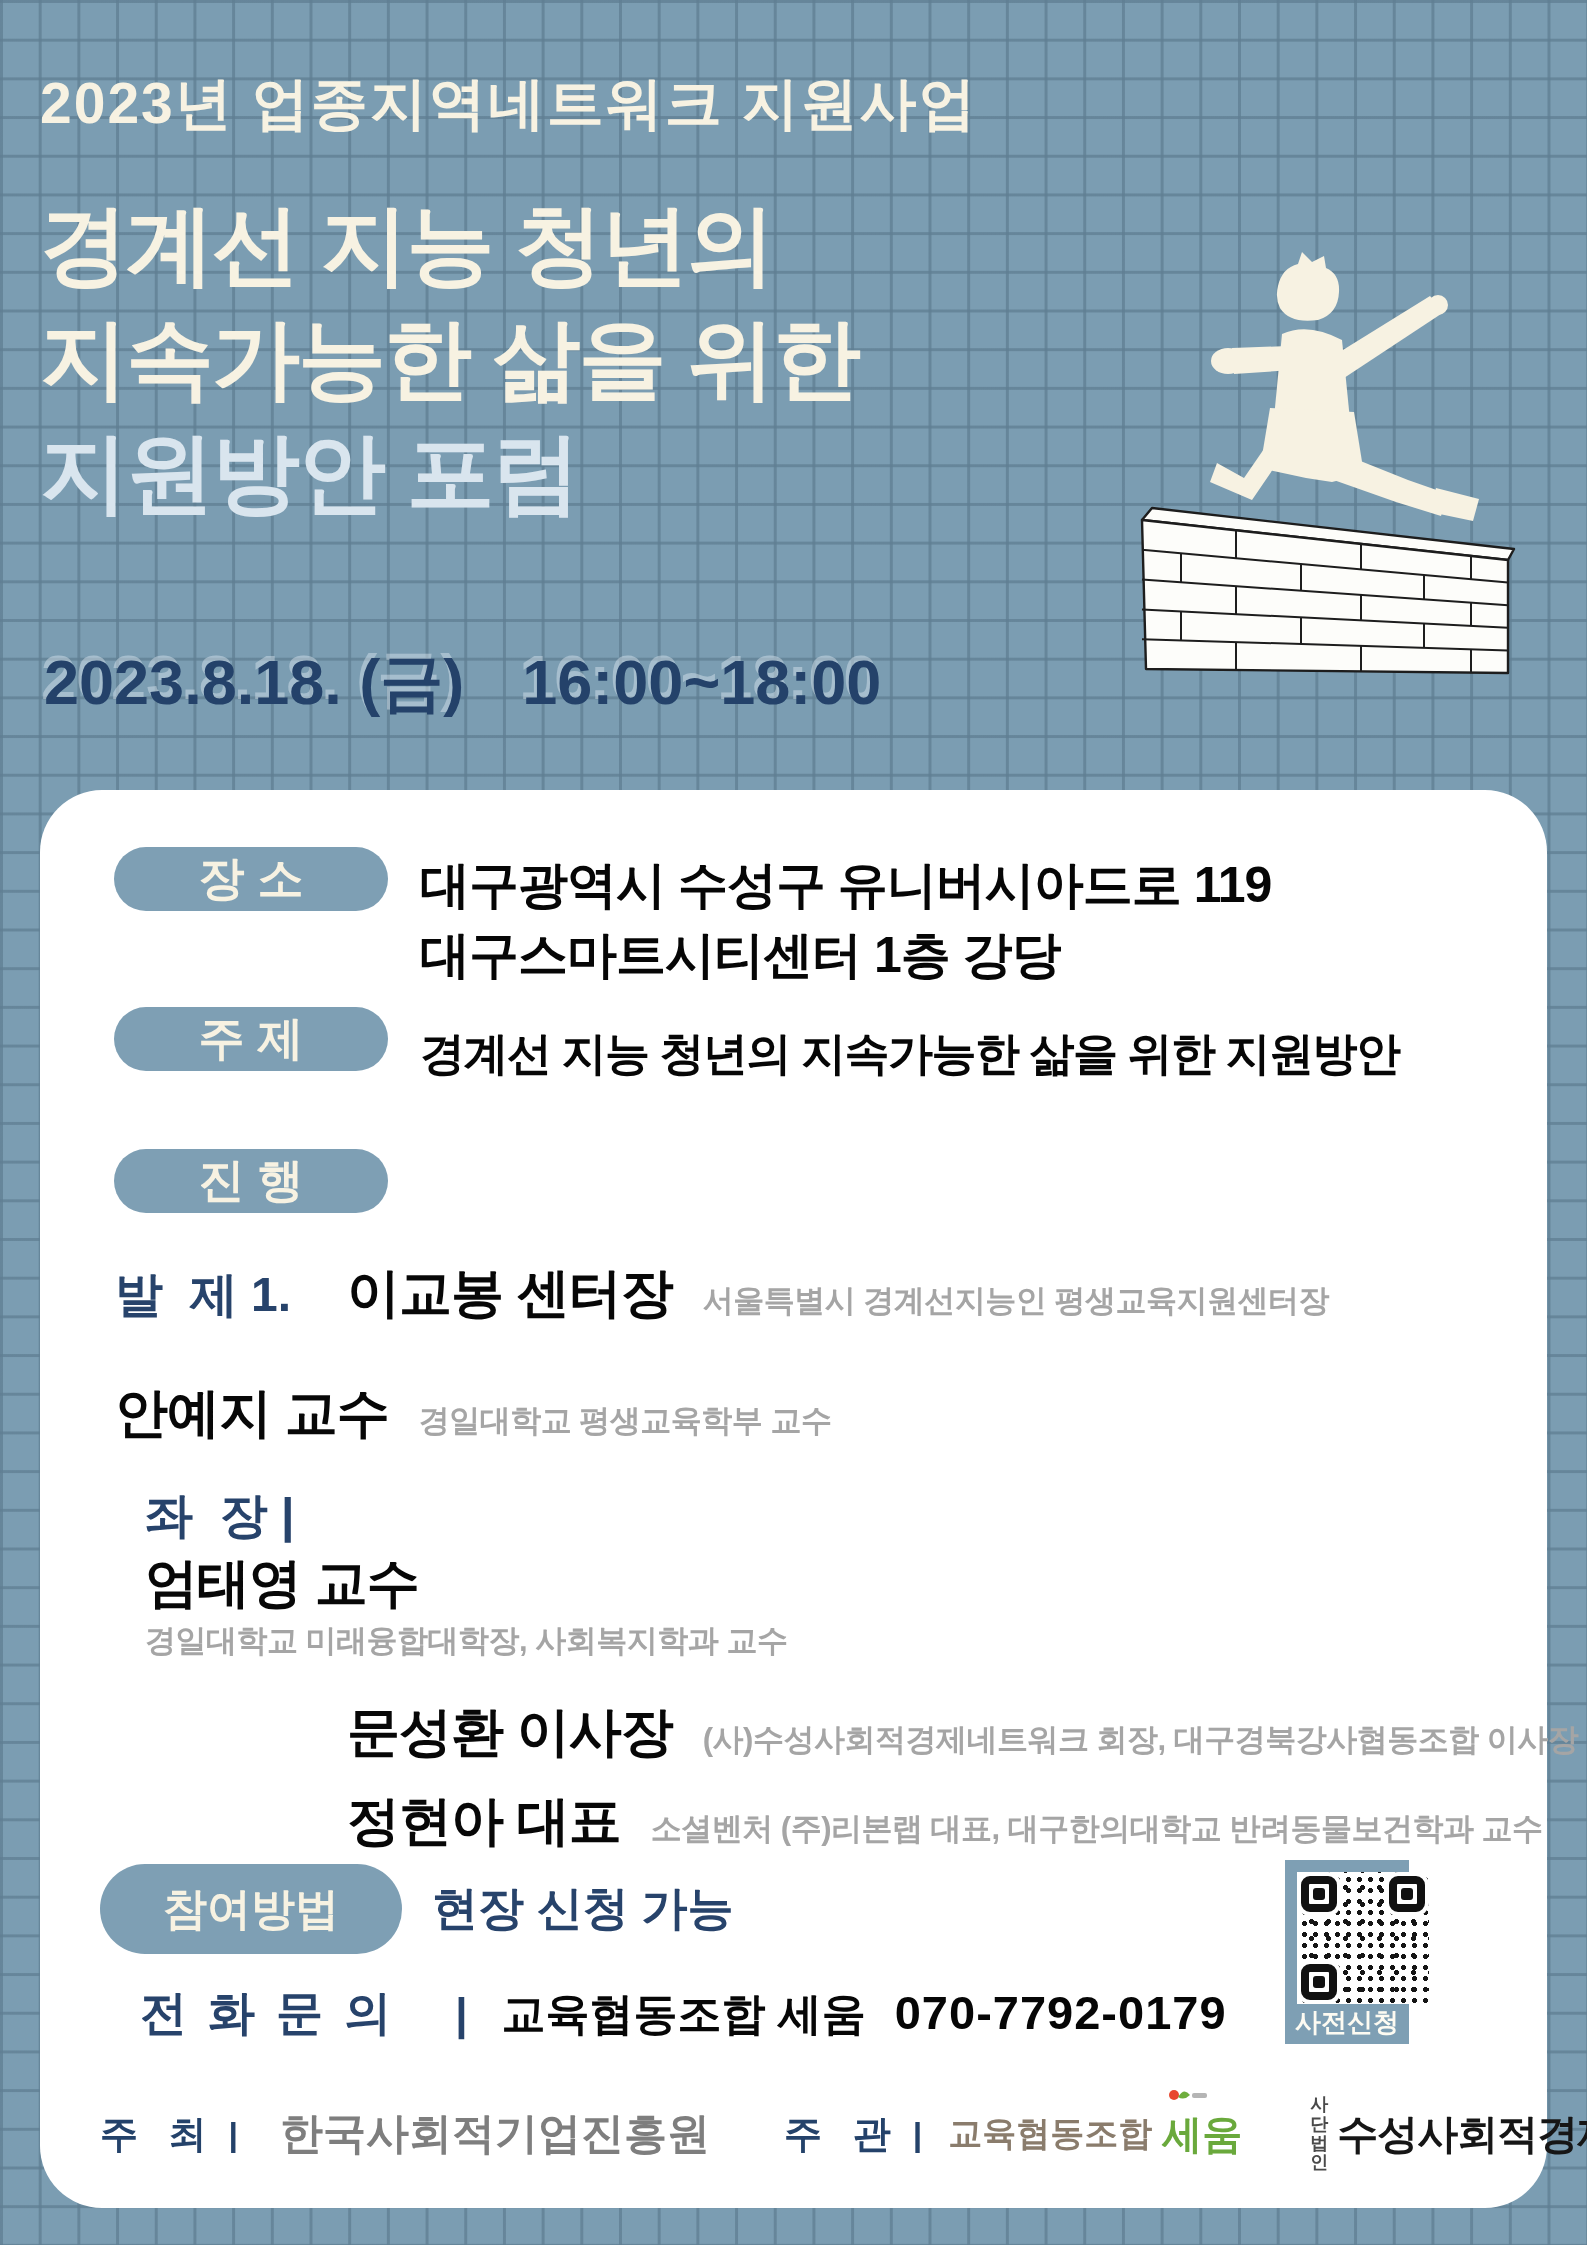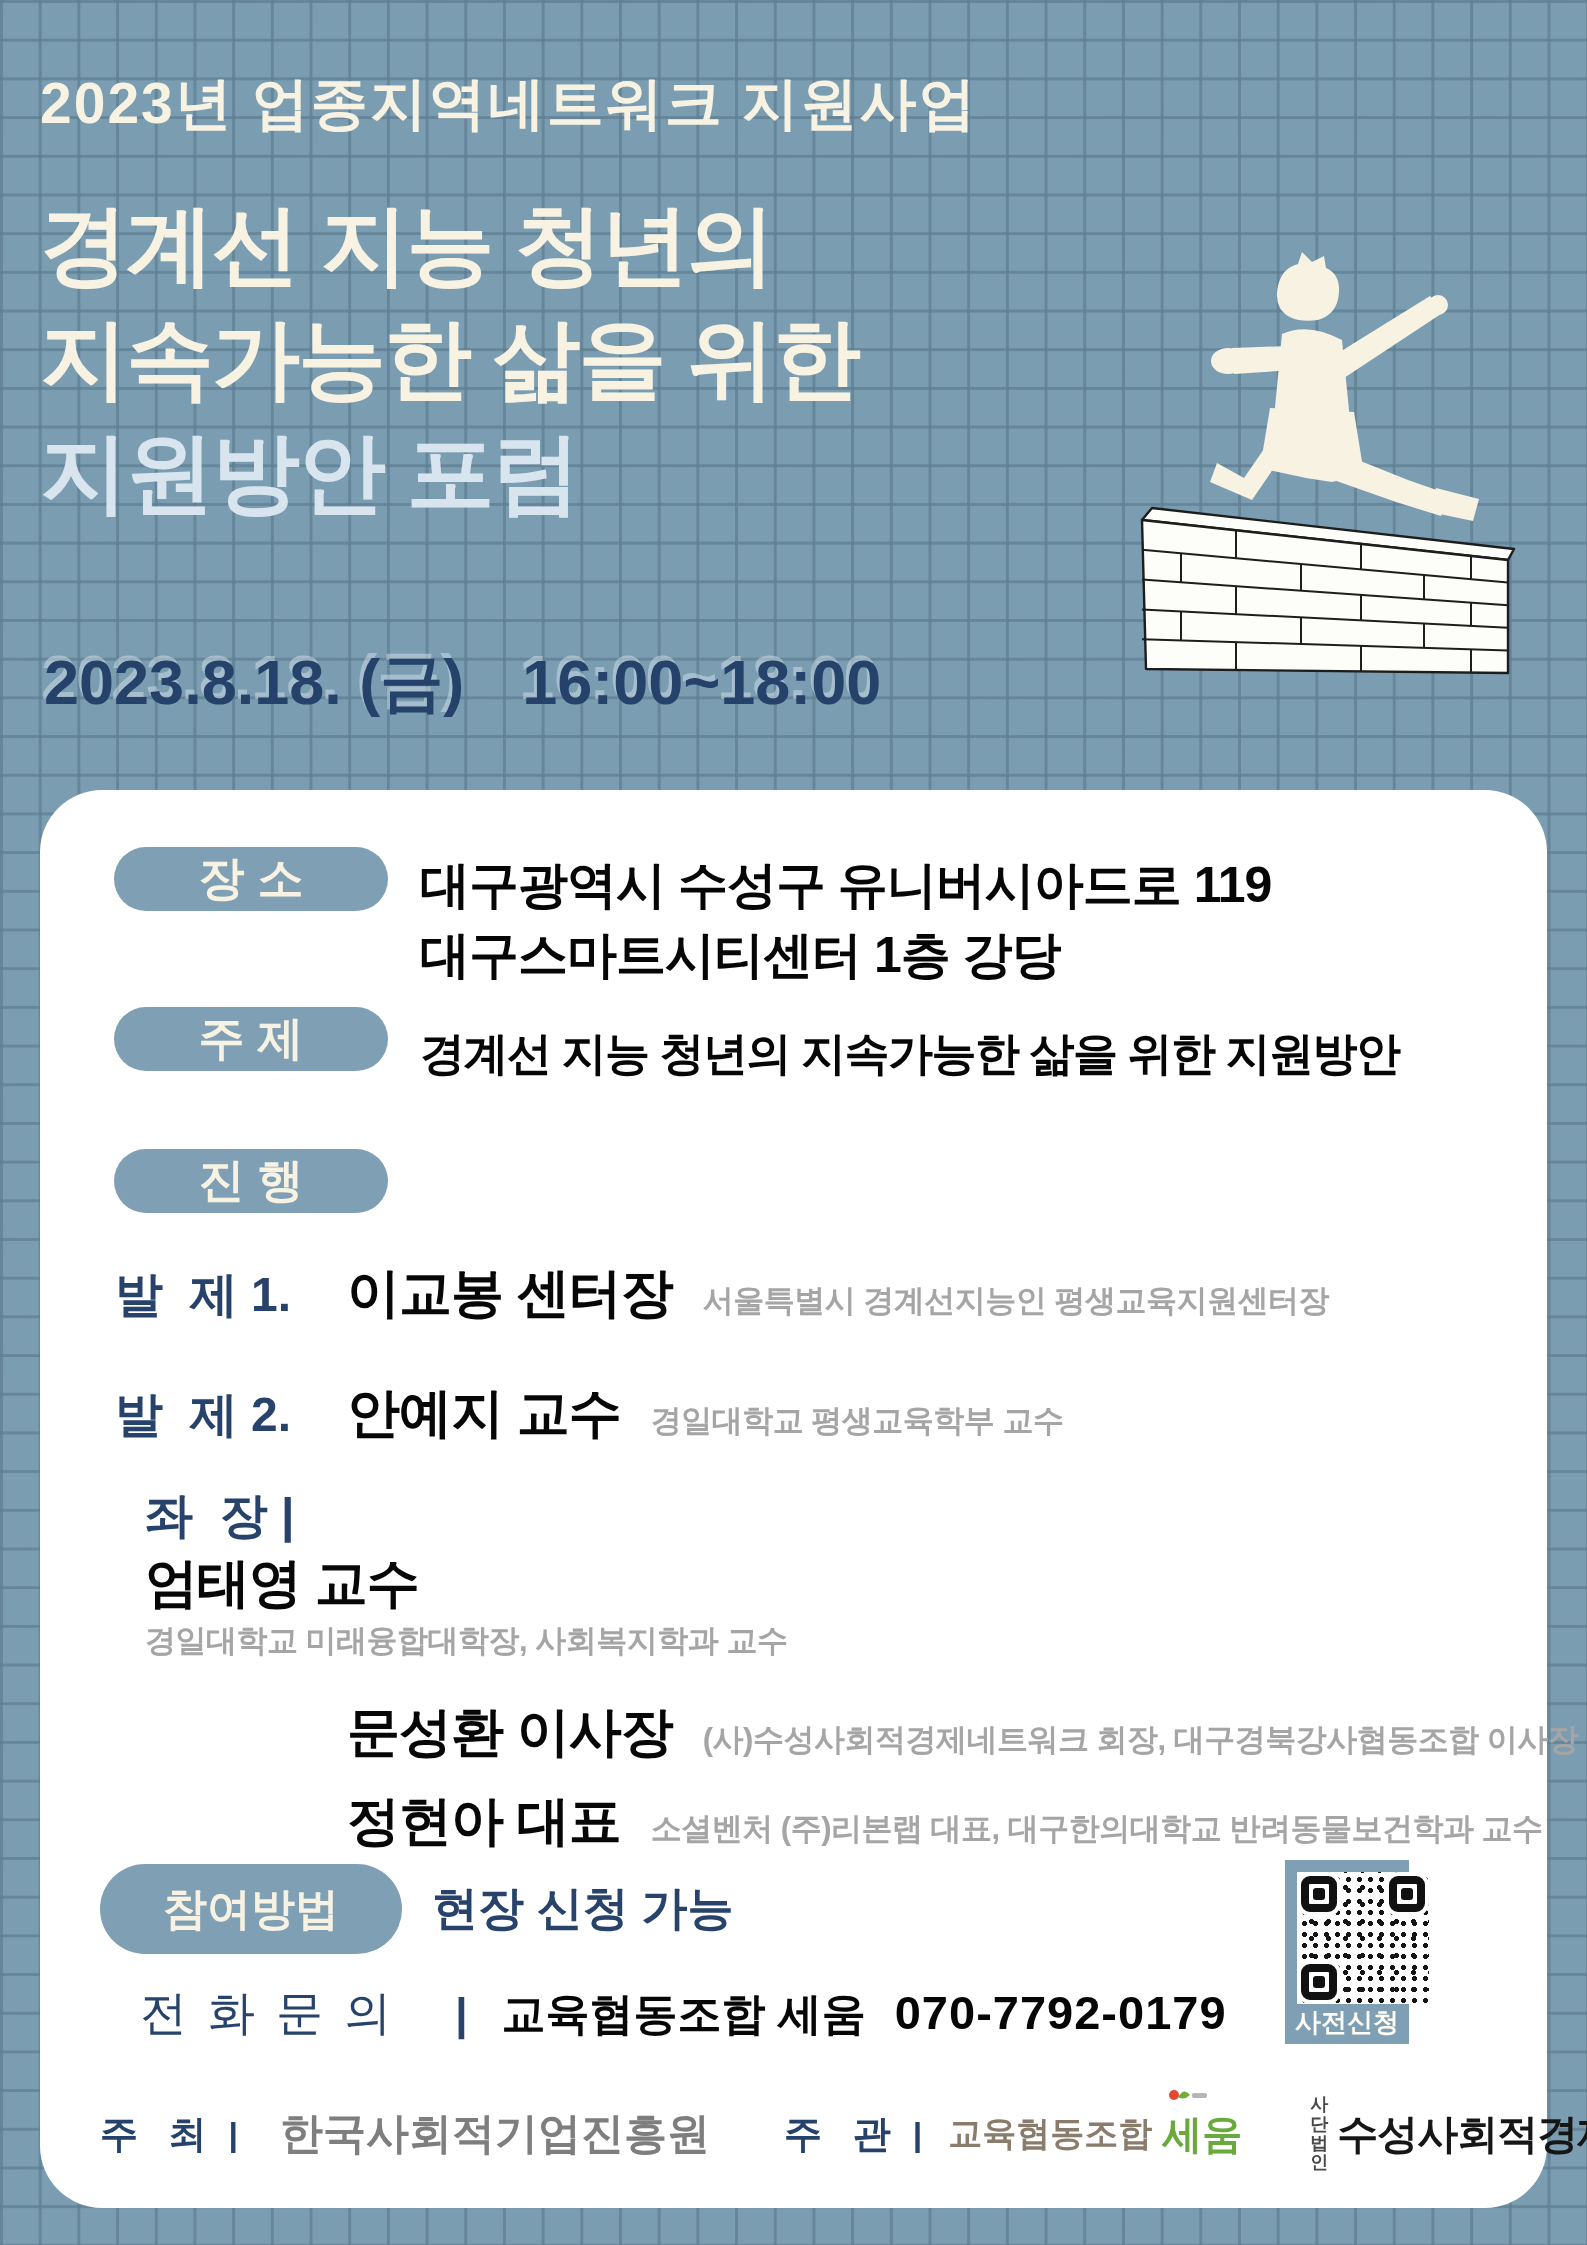--- a/index.html
+++ b/index.html
@@ -35,21 +35,21 @@
   .venue2{left:420px;top:922px;}
   .big-black{font-size:50px;font-weight:800;color:#060606;white-space:nowrap;letter-spacing:-1px;}
   .topic-text{left:420px;top:1024px;font-size:45px;font-weight:800;color:#060606;white-space:nowrap;letter-spacing:-1.5px;}
   .prog-row{left:115px;display:flex;align-items:baseline;white-space:nowrap;}
   .prog-role{display:inline-block;width:232px;flex:0 0 auto;white-space:pre;font-size:48px;font-weight:800;color:#27436b;}
   .prog-name{font-size:53px;font-weight:800;color:#070707;letter-spacing:-1px;}
   .prog-desc{margin-left:30px;font-size:31px;font-weight:700;color:#a5a5a5;letter-spacing:-0.5px;}
   .pr1{top:1258px;} .pr2{top:1378px;} .pr3{top:1484px;flex-direction:column;} .pr4{top:1597px;} .pr5{top:1697px;} .pr6{top:1786px;}
   .pm-text{left:432px;top:1878px;font-size:46px;font-weight:800;color:#27436b;white-space:nowrap;}
   .phone-row{left:140px;top:1982px;display:flex;align-items:baseline;white-space:nowrap;}
-  .phone-label{font-size:47px;font-weight:400;color:#27436b;letter-spacing:4px;}
+  .phone-label{font-size:47px;font-weight:700;color:#27436b;letter-spacing:4px;}
   .phone-div{font-size:44px;font-weight:800;color:#27436b;margin:0 34px 0 60px;}
   .phone-org{font-size:44px;font-weight:800;color:#060606;}
   .phone-num{font-size:47px;font-weight:800;color:#060606;margin-left:29px;letter-spacing:1px;}
   
   .qr-box{left:1272px;top:1860px;width:124px;height:184px;background:#7e9fb4;margin-left:13px;}
   .qr-inner{position:absolute;left:12px;top:12px;width:132px;height:132px;background:#fff;
     background-image:
       radial-gradient(#151515 2.4px, transparent 2.7px),
       radial-gradient(#151515 2.3px, transparent 2.6px);
     background-size:11px 11px,17px 17px;
@@ -135,21 +135,20 @@
   <div class="abs topic-text">경계선 지능 청년의 지속가능한 삶을 위한 지원방안</div>
 
   <div class="abs pill pill-std pill-y3"><span>진 행</span></div>
 
   <div class="abs prog-row pr1">
     <span class="prog-role">발  제 1.</span>
     <span class="prog-name">이교봉 센터장</span>
     <span class="prog-desc">서울특별시 경계선지능인 평생교육지원센터장</span>
   </div>
   <div class="abs prog-row pr2">
-    <span class="prog-role">발  제 2.</span>
     <span class="prog-name">안예지 교수</span>
     <span class="prog-desc">경일대학교 평생교육학부 교수</span>
   </div>
   <div class="abs prog-row pr3">
     <span class="prog-role">좌  장 |</span>
     <span class="prog-name">엄태영 교수</span>
     <span class="prog-desc">경일대학교 미래융합대학장, 사회복지학과 교수</span>
   </div>
   <div class="abs prog-row pr5">
     <span class="prog-role"></span>

